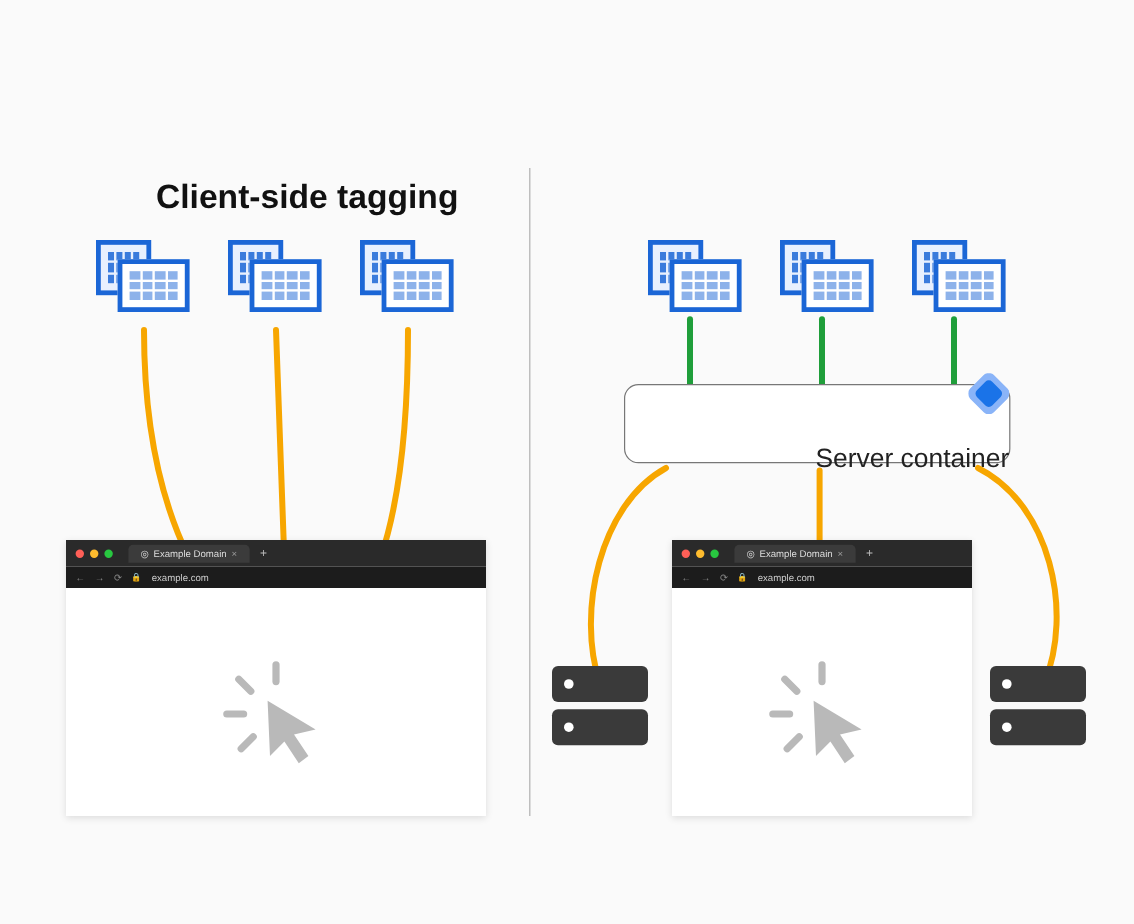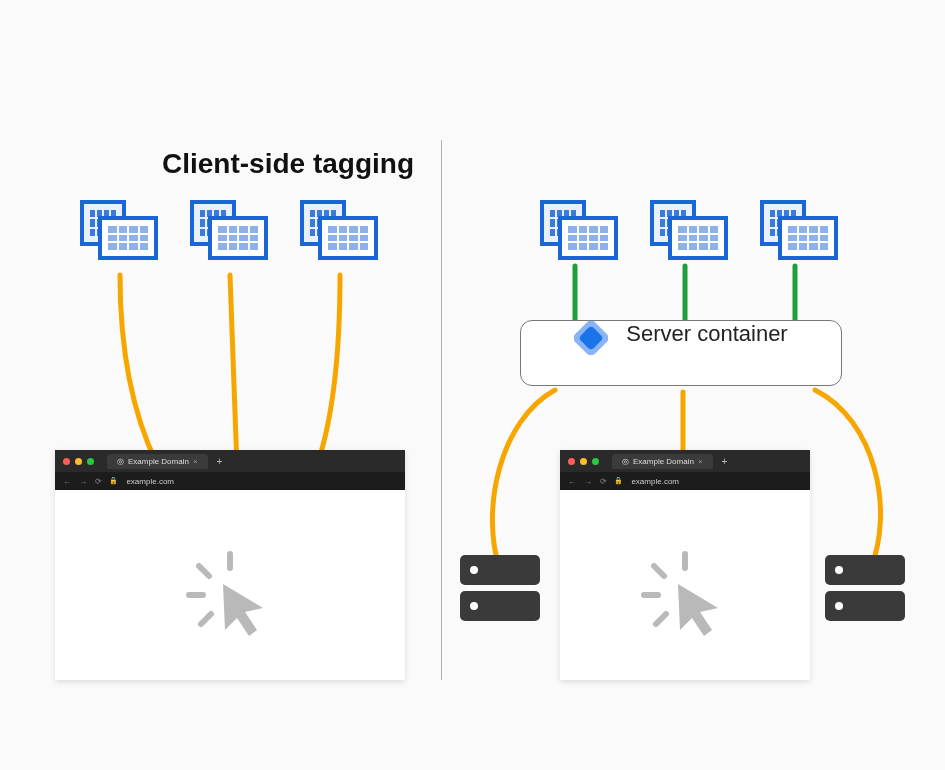--- a/index.html
+++ b/index.html
@@ -24,21 +24,21 @@
     height: 540px;
     background: #b0b0b0;
   }
   .title {
     position: absolute;
     font-size: 28px;
     font-weight: 700;
     color: #111;
     white-space: nowrap;
   }
-  .title-left  { left: 130px; top: 148px; margin-left: 32px; }
+  .title-left  { left: 130px; top: 148px; }
   .title-right { left: 540px; top: 148px; }
 
   
   .building {
     position: absolute;
     width: 80px;
     height: 60px;
   }
   .building .back, .building .front {
     position: absolute;
@@ -105,23 +105,23 @@
   .cursor svg{display:block;}
 
   
   .server-container{
     position:absolute;
     left:520px; top:320px;
     width:320px; height:64px;
     border:1.5px solid #777;
     border-radius:12px;
     background:#fff;
-    display:flex; align-items:flex-start; justify-content:center;
+    display:flex; align-items:flex-end; justify-content:center;
     gap:18px;
-    font-size:22px; font-weight:500; color:#222;
+    font-size:22px; font-weight:500; color:#222;flex-direction:column;
   }
 
   
   .rack{
     position:absolute; width:80px;
   }
   .rack .unit{
     height:30px; background:#3a3a3a; border-radius:5px;
     margin-bottom:6px; position:relative;
   }

